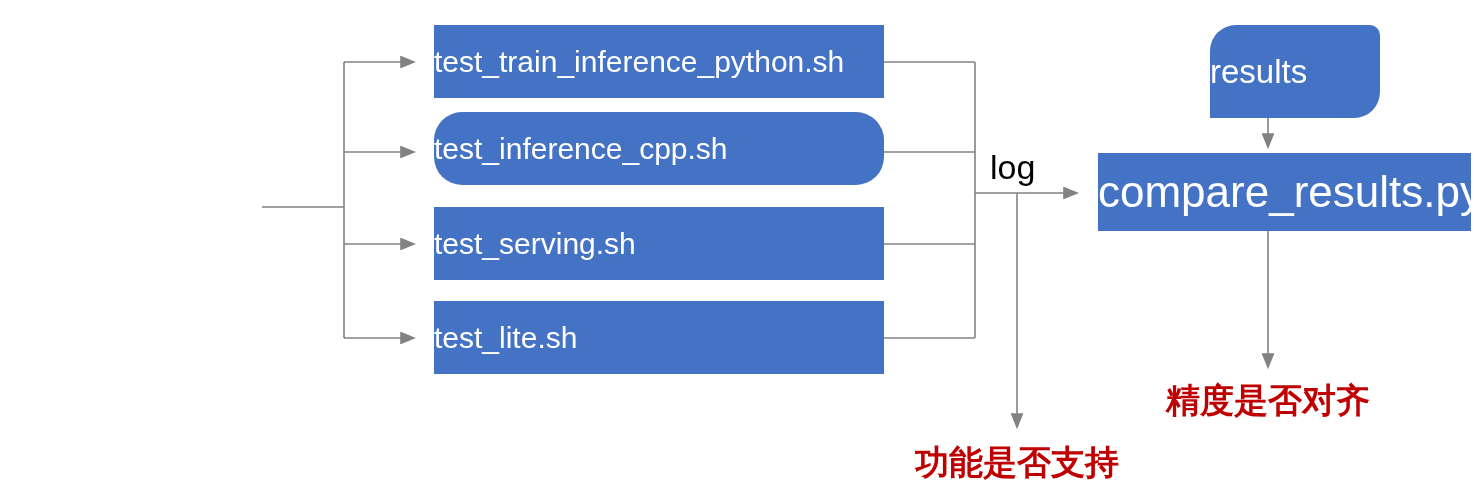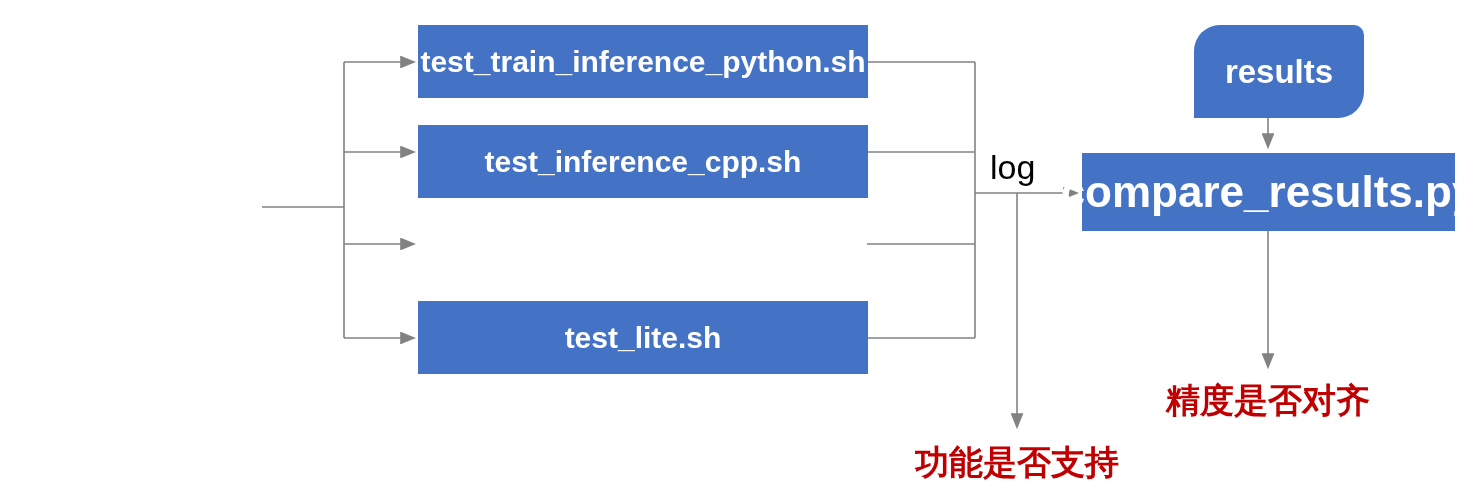--- a/index.html
+++ b/index.html
@@ -26,29 +26,29 @@
     stroke-width: 1.6;
     fill: none;
   }
   .arrowhead { fill: var(--connector-gray, #828282); }
   .node {
     position: absolute;
     background: var(--box-blue, #4472C4);
     color: var(--box-text, #ffffff);
     display: flex;
     align-items: center;
-    justify-content: center;
-    font-weight: bold;
+    font-weight: normal;
     text-align: center;
     box-sizing: border-box;
+    margin-left: 16px;
   }
   .node-prepare  { left: 15px;   top: 160px; width: 247px; height: 93px; font-size: 36px; }
   .node-test     { left: 418px;  width: 450px; height: 73px; font-size: 30px; }
   .node-test-1   { top: 25px; }
-  .node-test-2   { top: 125px; }
+  .node-test-2   { top: 112px; border-radius: 28px; }
   .node-test-3   { top: 207px; }
   .node-test-4   { top: 301px; }
   .node-results  { left: 1194px; top: 25px;  width: 170px; height: 93px; font-size: 33px;
                    border-radius: 26px 10px 26px 0; }
   .node-compare  { left: 1082px; top: 153px; width: 373px; height: 78px; font-size: 44px; }
   .edge-label-log {
     position: absolute;
     left: 990px; top: 150px;
     font-size: 34px;
     line-height: 1;
@@ -104,20 +104,23 @@
     <path class="connector" d="M1268,231 V366" marker-end="url(#arrow)"></path>
   </svg>
 
 
   <div class="node node-test node-test-1">
     <span>test_train_inference_python.sh</span>
   </div>
   <div class="node node-test node-test-2">
     <span>test_inference_cpp.sh</span>
   </div>
+  <div class="node node-test node-test-3">
+    <span>test_serving.sh</span>
+  </div>
   <div class="node node-test node-test-4">
     <span>test_lite.sh</span>
   </div>
 
   <div class="node node-results">
     <span>results</span>
   </div>
 
   <div class="node node-compare">
     <span>compare_results.py</span>

